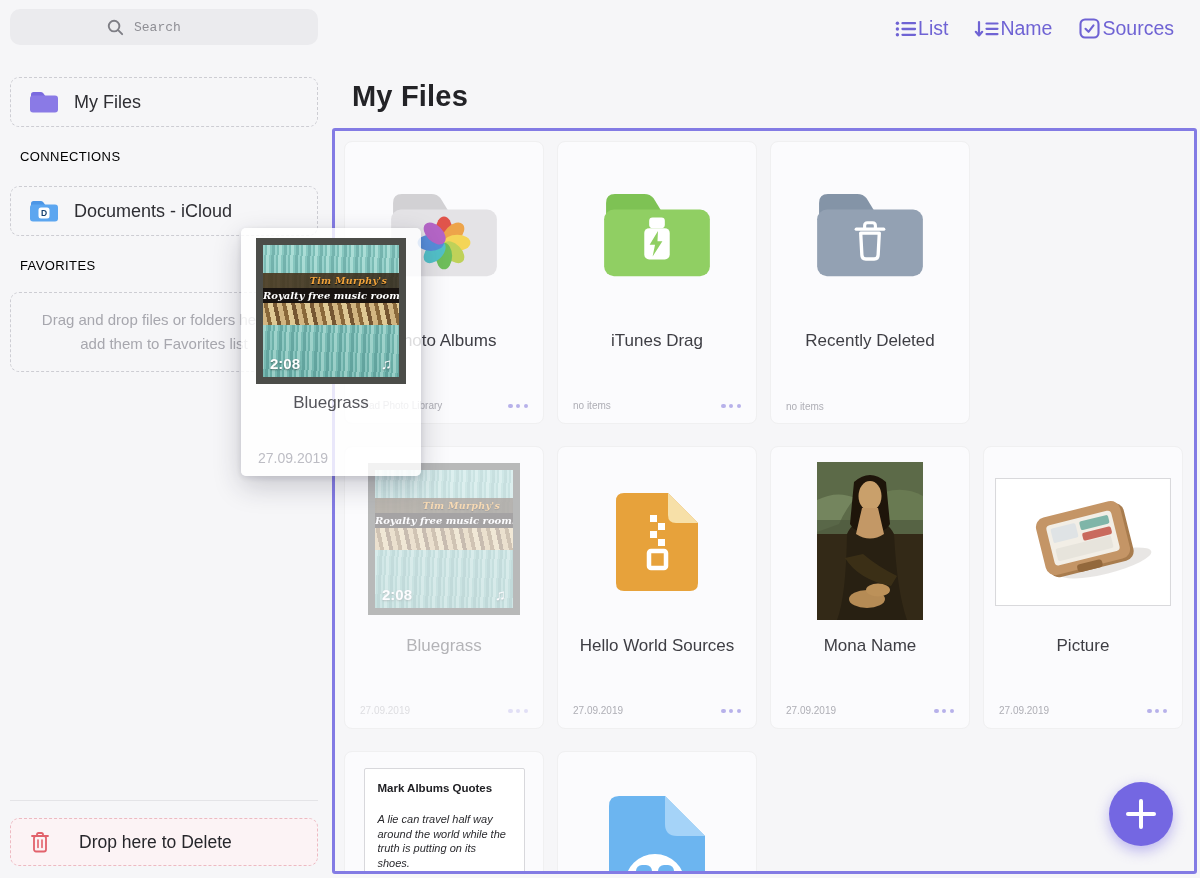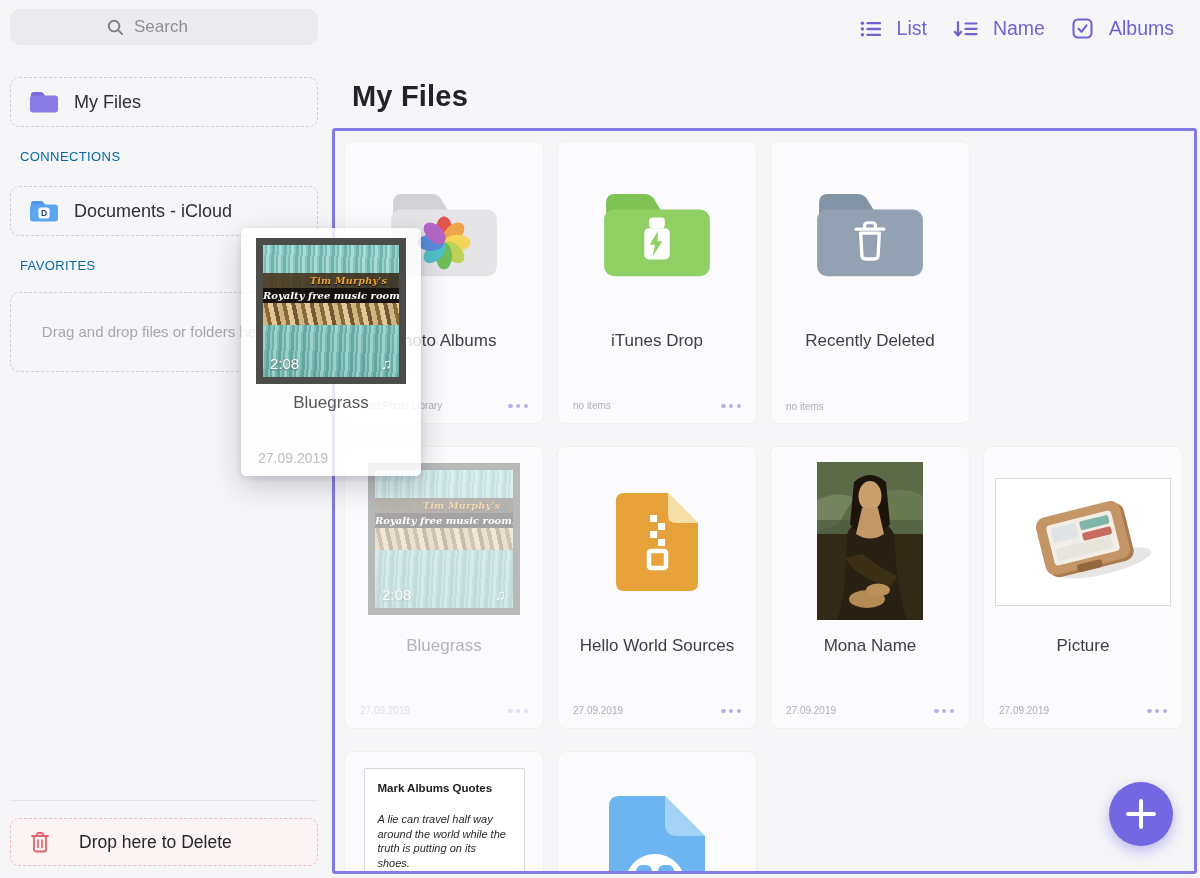--- a/index.html
+++ b/index.html
@@ -5,42 +5,42 @@
   html,body{margin:0;padding:0;}
   body{
     width:1200px;height:878px;position:relative;overflow:hidden;
     background:#F6F6F8;
     font-family:"Liberation Sans", sans-serif;
     -webkit-font-smoothing:antialiased;
   }
   
   .search{position:absolute;left:10px;top:9px;width:308px;height:36px;background:#EBEBEE;border-radius:10px;
     display:flex;align-items:center;justify-content:center;gap:7px;}
-  .search input{border:none;background:transparent;outline:none;width:86px;font-size:17px;color:#701a75;
-    font-family:Liberation Sans, sans-serif;}
+  .search input{border:none;background:transparent;outline:none;width:86px;font-size:13px;color:#701a75;
+    font-family:Liberation Mono, monospace;}
   .search input::placeholder{color:#8E8E94;}
   .side-box{position:absolute;left:10px;width:308px;box-sizing:border-box;border:1.5px dashed #CDCDD3;border-radius:9px;
     display:flex;align-items:center;padding-left:18px;gap:15px;cursor:pointer;}
   .side-box .lbl{font-size:18px;color:#2E2E33;}
   .box-myfiles{top:77px;height:50px;}
   .box-docs{top:186px;height:50px;}
-  .sec-hdr{position:absolute;left:20px;font-size:13px;color:#0369a1;letter-spacing:.4px;}
+  .sec-hdr{position:absolute;left:20px;font-size:13px;color:#000000;letter-spacing:.4px;}
   .sec-connections{top:149px;}
   .sec-favorites{top:258px;}
   .fav-drop{position:absolute;left:10px;top:292px;width:308px;height:80px;box-sizing:border-box;
     border:1.5px dashed #CDCDD3;border-radius:9px;display:flex;flex-direction:column;justify-content:center;
     text-align:center;font-size:15px;color:#A7A7AE;line-height:24px;}
   .side-divider{position:absolute;left:10px;top:800px;width:308px;height:1px;background:#E4E4E7;}
   .delete-zone{position:absolute;left:10px;top:818px;width:308px;height:48px;box-sizing:border-box;
     background:#FCF3F5;border:1.5px dashed #EDBAC2;border-radius:9px;
     display:flex;align-items:center;padding-left:18px;gap:28px;cursor:pointer;}
   .delete-zone .lbl{font-size:17.5px;color:#26262B;font-weight:500;}
   
   .toolbar{position:absolute;top:17px;right:26px;display:flex;gap:26px;align-items:center;}
-  .tb-btn{display:flex;align-items:center;gap:15px;background:none;border:none;padding:0;cursor:pointer;
+  .tb-btn{display:flex;align-items:center;gap:1px;background:none;border:none;padding:0;cursor:pointer;
     color:#6F63D4;font-size:19.5px;font-family:"Liberation Sans",sans-serif;justify-content:flex-end;}
   
   .page-title{position:absolute;left:352px;top:80px;margin:0;font-size:29px;font-weight:600;color:#232327;letter-spacing:.2px;}
   .grid-container{position:absolute;left:332px;top:128px;width:865px;height:746px;box-sizing:border-box;
     border:3px solid #837BE4;border-radius:3px;overflow:hidden;}
   .cell{position:absolute;width:200px;height:283px;background:#FBFBFD;border:1px solid #F0F0F1;border-radius:8px;
     box-sizing:border-box;cursor:pointer;}
   .c1{left:9px;}  .c2{left:222px;} .c3{left:435px;} .c4{left:648px;}
   .r1{top:10px;}  .r2{top:315px;}  .r3{top:620px;}
   .folder-svg{display:block;margin:46px auto 0;}
@@ -57,21 +57,21 @@
       repeating-linear-gradient(93deg,#8FCFC8 0 2px,#6FB7AF 2px 4px,#A2DAD2 4px 7px,#7CC2BA 7px 9px,#66ACA6 9px 12px);}
   .art-grid{width:152px;height:152px;margin:16px auto 0;}
   .art-drag{width:150px;height:146px;margin:10px auto 0;}
   .art-bands{position:absolute;left:0;right:0;top:28px;}
   .band-credit{height:15px;background:linear-gradient(90deg,rgba(74,52,26,.88),rgba(52,36,20,.85));
     color:#F2A43B;font:italic bold 9.5px "DejaVu Serif",serif;text-align:center;line-height:15px;
     letter-spacing:.3px;text-shadow:0 1px 1px #000;white-space:nowrap;overflow:hidden;padding-left:35px;}
   .band-title{height:15px;background:#181310;color:#FFFFFF;font:italic bold 10px "DejaVu Serif",serif;
     line-height:15px;text-align:center;white-space:nowrap;overflow:hidden;}
   .band-guitar{height:22px;background:repeating-linear-gradient(78deg,#D6B57E 0 5px,#8A6434 5px 9px,#E4C992 9px 14px,#75512B 14px 18px);opacity:.95;}
-  .art-time{position:absolute;left:7px;bottom:5px;color:#fff;font-size:15px;font-weight:normal;text-shadow:0 1px 2px rgba(0,0,0,.45);margin-top:40px;}
+  .art-time{position:absolute;left:7px;bottom:5px;color:#fff;font-size:15px;font-weight:bold;text-shadow:0 1px 2px rgba(0,0,0,.45);margin-top:40px;}
   .art-note{position:absolute;right:7px;bottom:4px;}
   .art-note::before{content:"♫";color:#fff;font-size:15px;text-shadow:0 1px 2px rgba(0,0,0,.4);}
   
   .doc-page{width:161px;height:180px;margin:16px auto 0;background:#fff;border:1px solid #D8D8DC;border-radius:2px;
     box-sizing:border-box;padding:13px 13px;}
   .doc-title{font-size:11.5px;font-weight:600;color:#202024;}
   .doc-body{margin-top:18px;font-size:11px;color:#2A2A2E;line-height:14.5px;font-style:italic;}
   .img-thumb{display:block;margin:0 auto;}
   
   .drag-preview{position:absolute;left:241px;top:228px;width:180px;height:248px;z-index:40;
@@ -114,20 +114,21 @@
     <rect x="9.5" y="8.5" width="11" height="11" rx="2.5" fill="#FFFFFF"></rect>
     <text x="15" y="17" text-anchor="middle" font-size="8.5" font-weight="bold" fill="#17416F" font-family="Liberation Sans, sans-serif">D</text>
   </svg>
   <span class="lbl">Documents - iCloud</span>
 </div>
 
 <div class="sec-hdr sec-favorites">FAVORITES</div>
 
 <div class="fav-drop">
   <div>Drag and drop files or folders here to</div>
+  <div>add them to Favorites list</div>
 </div>
 
 <div class="side-divider"></div>
 
 <div class="delete-zone">
   <svg width="22" height="24" viewBox="0 0 22 24">
     <line x1="3" y1="6" x2="19" y2="6" stroke="#E2626C" stroke-width="1.8" stroke-linecap="round"></line>
     <path d="M8 6 V4.6 Q8 3 9.6 3 h2.8 Q14 3 14 4.6 V6" fill="none" stroke="#E2626C" stroke-width="1.8"></path>
     <rect x="5" y="6" width="12" height="15.5" rx="2" fill="none" stroke="#E2626C" stroke-width="1.8"></rect>
     <line x1="9" y1="10" x2="9" y2="17.5" stroke="#E2626C" stroke-width="1.6" stroke-linecap="round"></line>
@@ -156,21 +157,21 @@
       <line x1="12.5" y1="10.8" x2="23.5" y2="10.8" stroke="#6F63D4" stroke-width="2.2" stroke-linecap="round"></line>
       <line x1="12.5" y1="16.1" x2="23.5" y2="16.1" stroke="#6F63D4" stroke-width="2.2" stroke-linecap="round"></line>
     </svg>
     <span>Name</span>
   </button>
   <button class="tb-btn">
     <svg width="23" height="23" viewBox="0 0 23 23">
       <rect x="2.5" y="2.5" width="18" height="18" rx="4.5" fill="none" stroke="#6F63D4" stroke-width="2.1"></rect>
       <polyline points="7.5,11.8 10.5,14.8 15.5,8.3" fill="none" stroke="#6F63D4" stroke-width="2.1" stroke-linecap="round" stroke-linejoin="round"></polyline>
     </svg>
-    <span>Albums</span>
+    <span>Sources</span>
   </button>
 </div>
 
 <h1 class="page-title">My Files</h1>
 
 <div class="grid-container">
 
   <div class="cell c1 r1">
     <svg class="folder-svg" width="118" height="94" viewBox="0 0 120 96">
       <path d="M8 30 V15 q0-9 9-9 h30 q6 0 9.5 4.5 L66 26 66 30 Z" fill="#D2D1D4"></path>
@@ -198,21 +199,21 @@
   </div>
 
   <div class="cell c2 r1">
     <svg class="folder-svg" width="118" height="94" viewBox="0 0 120 96">
       <path d="M8 30 V15 q0-9 9-9 h30 q6 0 9.5 4.5 L66 26 66 30 Z" fill="#7EC254"></path>
       <rect x="6" y="22" width="108" height="68" rx="10" fill="#90CF63"></rect>
       <rect x="52" y="30" width="16" height="11" rx="3.5" fill="#FFFFFF"></rect>
       <rect x="47" y="41" width="26" height="32" rx="5" fill="#FFFFFF"></rect>
       <path d="M61 44 L52.5 58 H58 L55.5 70 L65.5 54.5 H60.5 Z" fill="#90CF63"></path>
     </svg>
-    <div class="cell-name">iTunes Drop</div>
+    <div class="cell-name">iTunes Drag</div>
     <div class="cell-footer">
       <span class="cell-sub">no items</span>
       <span class="dots">
           <i></i>
           <i></i>
           <i></i>
         </span>
     </div>
   </div>
 

